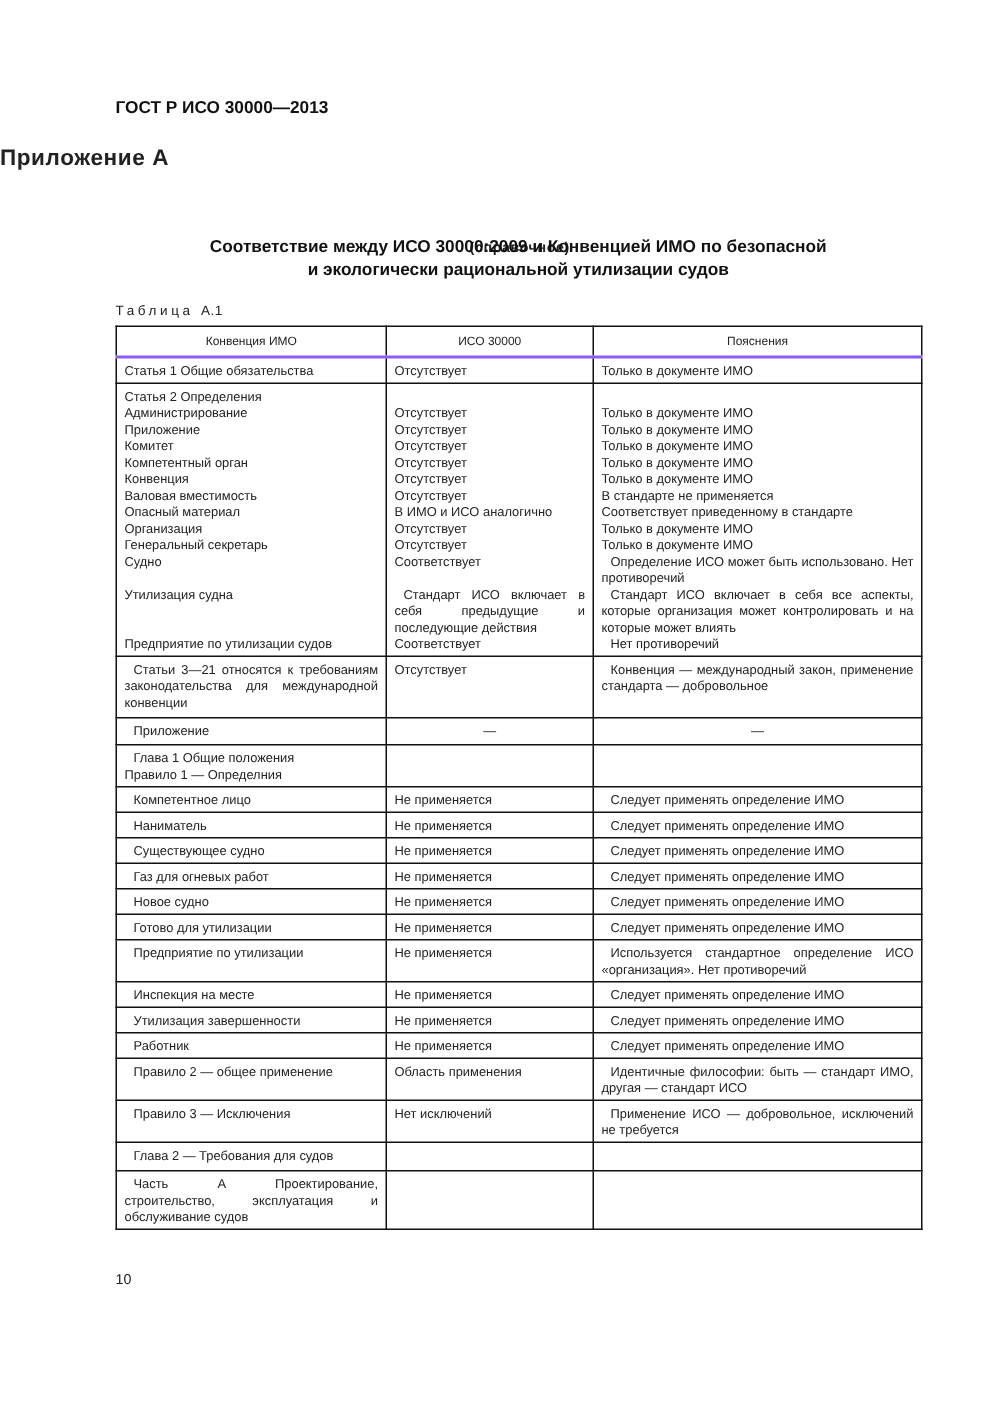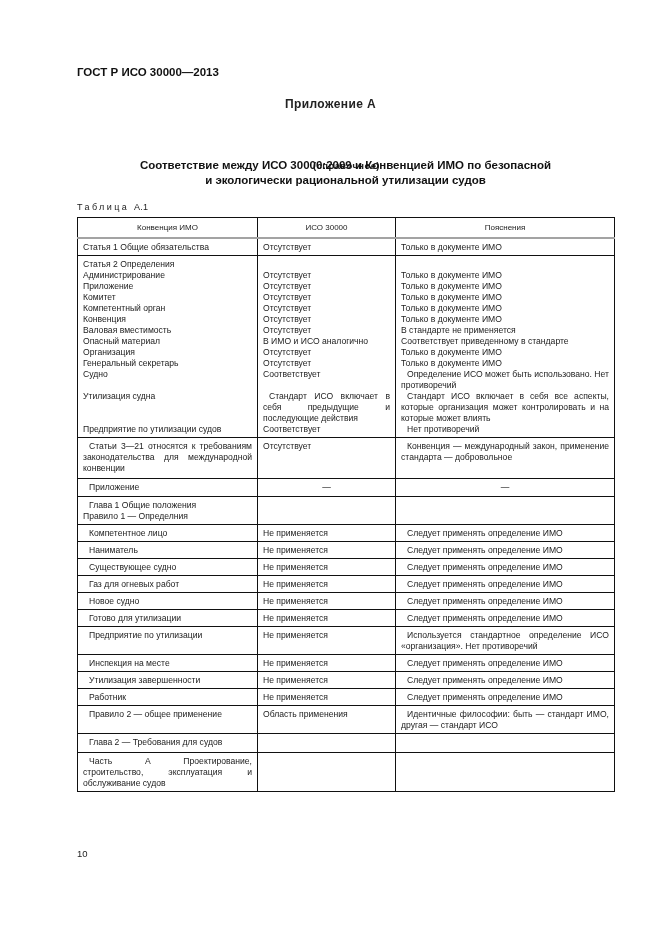--- a/index.html
+++ b/index.html
@@ -1,31 +1,31 @@
 <!DOCTYPE html>
 <html><head>
 <meta charset="utf-8">
 <style>
   html, body { margin: 0; padding: 0; background: #ffffff; }
   body { width: 661px; height: 936px; position: relative; overflow: hidden;
          font-family: "Liberation Sans", "DejaVu Sans", sans-serif; color: #1a1a1a; }
   .abs { position: absolute; }
   .doc-code { left: 77px; top: 66px; font-size: 11.5px; font-weight: bold; color: #111; }
-  .annex-title { left: 0; width: 661px; top: 97px; text-align: center; font-size: 12px; font-weight: bold; letter-spacing: 0.4px; color: #222; }
+  .annex-title { left: 0; width: 661px; top: 97px; text-align: left; font-size: 15px; font-weight: bold; letter-spacing: 0.4px; color: #222; }
   .annex-sub { left: 16px; width: 661px; top: 112px; text-align: center; font-size: 9.5px; font-weight: bold; letter-spacing: 0.4px; color: #222; margin-top: 48px; }
   .main-title { left: 0; width: 691px; top: 158px; text-align: center; font-size: 11.5px; font-weight: bold; line-height: 15px; color: #111; }
   .table-label { left: 77px; top: 202px; font-size: 9px; letter-spacing: 2.4px; color: #222; }
   .table-label .num { letter-spacing: 0.3px; }
   .page-num { left: 77px; top: 848px; font-size: 9.5px; color: #222; }
 
   table.gost { position: absolute; left: 77px; top: 217px; width: 537px;
                border-collapse: collapse; table-layout: fixed; font-size: 8.6px; line-height: 11px; color: #222; }
   table.gost td, table.gost th { border: 1px solid #111; vertical-align: top; padding: 3px 5px 2px 5px; }
   table.gost th { font-weight: normal; text-align: center; vertical-align: middle; font-size: 8px; height: 19px; padding: 0 4px; }
-  table.gost thead tr th { border-bottom: 2px solid #a3a3a3; }
+  table.gost thead tr th { border-bottom: 2px solid #8b5cf6; }
   col.c1 { width: 180px; } col.c2 { width: 138px; } col.c3 { width: 219px; }
   .just { text-align: justify; }
   .ind { text-indent: 6px; }
   .center { text-align: center; }
   .line { display: block; white-space: nowrap; }
   .multi-line { display: block; }
 </style>
 </head>
 <body>
 
@@ -174,20 +174,25 @@
     <tr style="height:17px">
       <td class="ind">Работник</td>
       <td>Не применяется</td>
       <td class="ind">Следует применять определение ИМО</td>
     </tr>
     <tr style="height:27px">
       <td class="ind">Правило 2 — общее применение</td>
       <td>Область применения</td>
       <td class="just ind">Идентичные философии: быть — стандарт ИМО, другая — стандарт ИСО</td>
     </tr>
+    <tr style="height:27px">
+      <td class="ind">Правило 3 — Исключения</td>
+      <td>Нет исключений</td>
+      <td class="just ind">Применение ИСО — добровольное, исключений не требуется</td>
+    </tr>
     <tr style="height:19px">
       <td class="ind">Глава 2 — Требования для судов</td>
       <td></td>
       <td></td>
     </tr>
     <tr style="height:39px">
       <td class="just ind">Часть А Проектирование, строительство, эксплуатация и обслуживание судов</td>
       <td></td>
       <td></td>
     </tr>

